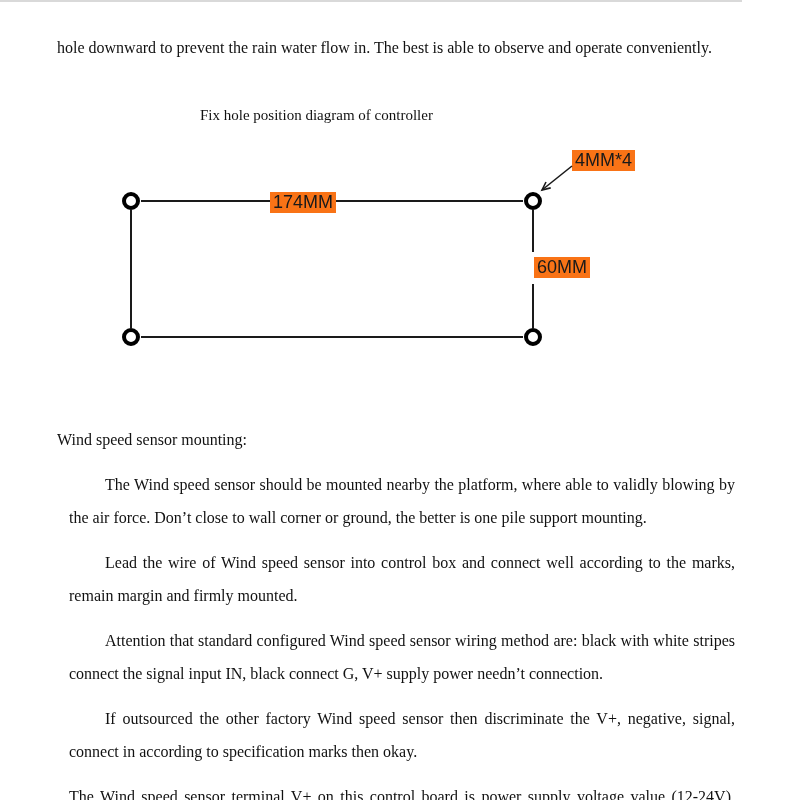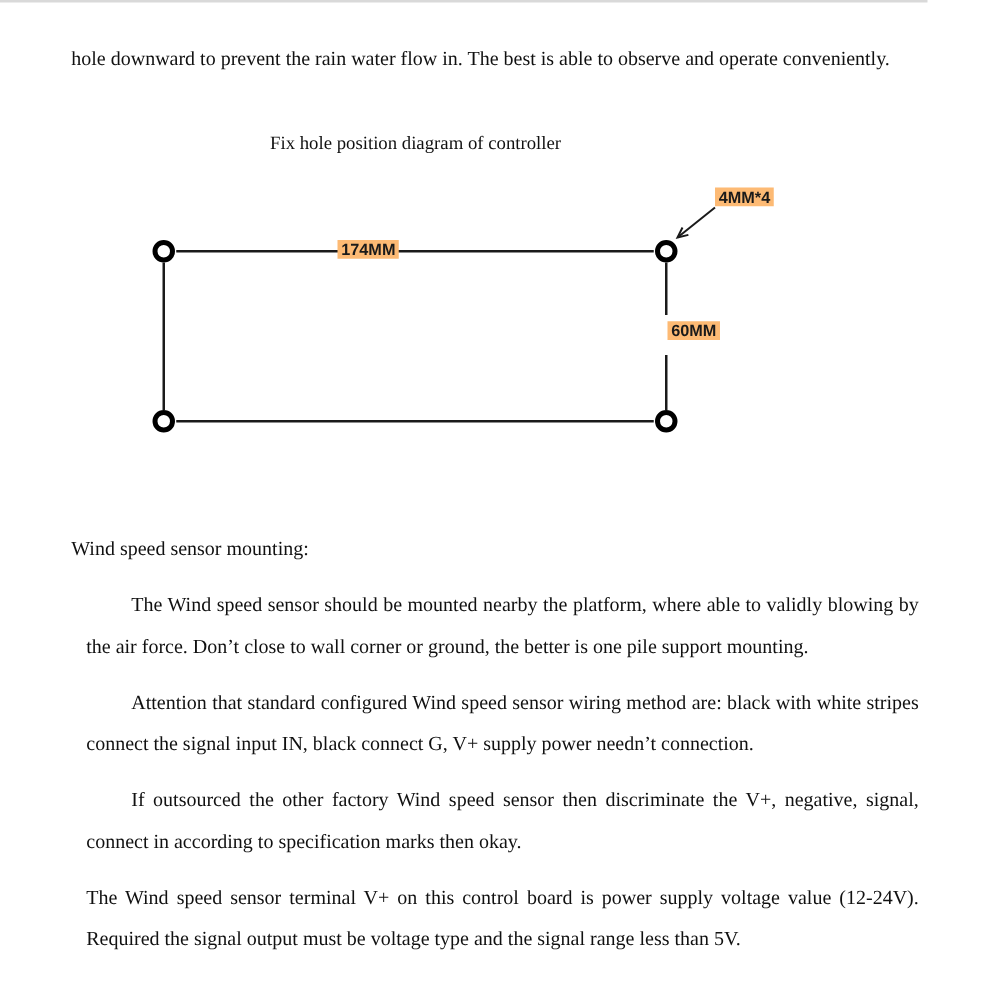--- a/index.html
+++ b/index.html
@@ -31,43 +31,43 @@
     line-height: 22px;
   }
   .diagram {
     position: absolute;
     top: 0; left: 0;
     width: 800px; height: 420px;
   }
   .diagram-caption {
     position: absolute;
     top: 107px;
-    left: 216px;
+    left: 200px;
     font-size: 15px;
     text-align: right;
   }
   .hole {
     position: absolute;
     width: 10px;
     height: 10px;
     border: 4px solid #000;
     border-radius: 50%;
     background: #fff;
   }
   .dline {
     position: absolute;
     background: #1a1a1a;
   }
   .dim-label {
     position: absolute;
     font-family: "Liberation Sans", sans-serif;
-    font-weight: bold;
-    font-size: 13px;
+    font-weight: normal;
+    font-size: 18px;
     color: #1a1a1a;
-    background: #fdba74;
+    background: #f97316;
     padding: 0 3px;
     white-space: nowrap;
   }
   .arrow-svg {
     position: absolute;
     left: 534px;
     top: 164px;
   }
   .body-text {
     position: absolute;
@@ -123,18 +123,19 @@
     <svg class="arrow-svg" width="48" height="32" viewBox="0 0 48 32">
       <path d="M38,2 L8,26" stroke="#1a1a1a" stroke-width="1.6" fill="none"></path>
       <path d="M16.7,23.9 L8,26 L12,18" stroke="#1a1a1a" stroke-width="1.6" fill="none"></path>
     </svg>
 
   </div>
 
   <div class="body-text">
     <h3>Wind speed sensor mounting:</h3>
     <p class="indented">The Wind speed sensor should be mounted nearby the platform, where able to validly blowing by the air force. Don’t close to wall corner or ground, the better is one pile support mounting.</p>
+    <p class="indented">Lead the wire of Wind speed sensor into control box and connect well according to the marks, remain margin and firmly mounted.</p>
     <p class="indented">Attention that standard configured Wind speed sensor wiring method are: black with white stripes connect the signal input IN, black connect G, V+ supply power needn’t connection.</p>
     <p class="indented">If outsourced the other factory Wind speed sensor then discriminate the V+, negative, signal, connect in according to specification marks then okay.</p>
     <p>The Wind speed sensor terminal V+ on this control board is power supply voltage value (12-24V). Required the signal output must be voltage type and the signal range less than 5V.</p>
   </div>
 
 </div>
 
 </body></html>

